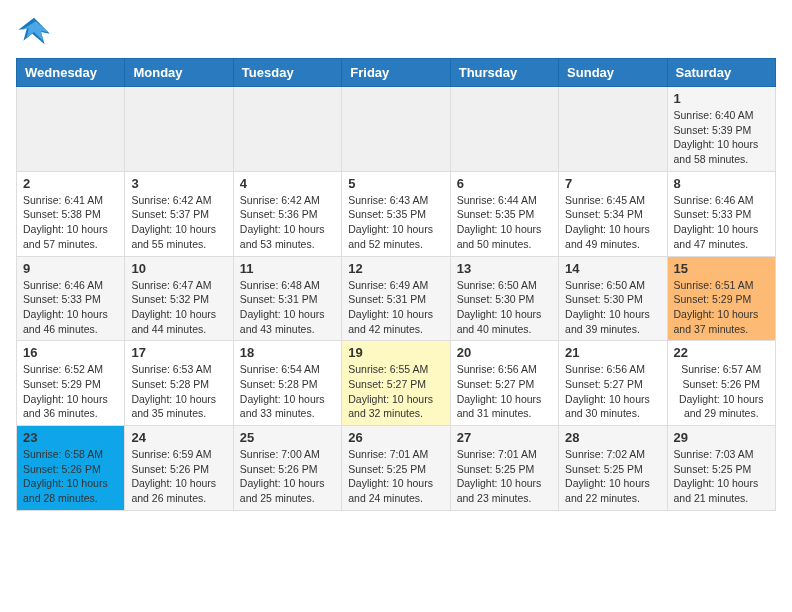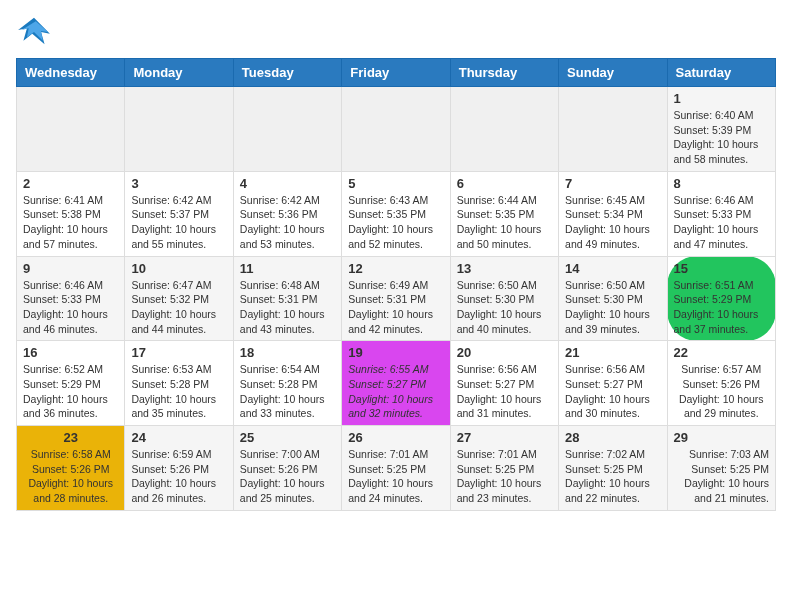--- a/index.html
+++ b/index.html
@@ -223,21 +223,21 @@
 Daylight: 10 hours
 and 40 minutes.</div>
         </td>
         <td style="background: rgb(245, 245, 245);">
           <div class="day-num">14</div>
           <div class="day-info" style="white-space: pre-line;">Sunrise: 6:50 AM
 Sunset: 5:30 PM
 Daylight: 10 hours
 and 39 minutes.</div>
         </td>
-        <td style="background: #22c55e; border-radius: 30px;">
+        <td style="background: #fdba74;">
           <div class="day-num">15</div>
           <div class="day-info" style="white-space: pre-line;">Sunrise: 6:51 AM
 Sunset: 5:29 PM
 Daylight: 10 hours
 and 37 minutes.</div>
         </td>
       </tr>
       <tr>
         <td style="background: rgb(255, 255, 255);">
           <div class="day-num">16</div>
@@ -253,23 +253,23 @@
 Daylight: 10 hours
 and 35 minutes.</div>
         </td>
         <td style="background: rgb(255, 255, 255);">
           <div class="day-num">18</div>
           <div class="day-info" style="white-space: pre-line;">Sunrise: 6:54 AM
 Sunset: 5:28 PM
 Daylight: 10 hours
 and 33 minutes.</div>
         </td>
-        <td style="background: #d946ef;">
+        <td style="background: #fef9c3;">
           <div class="day-num">19</div>
-          <div class="day-info" style="white-space: pre-line; font-style: italic;">Sunrise: 6:55 AM
+          <div class="day-info" style="white-space: pre-line;">Sunrise: 6:55 AM
 Sunset: 5:27 PM
 Daylight: 10 hours
 and 32 minutes.</div>
         </td>
         <td style="background: rgb(255, 255, 255);">
           <div class="day-num">20</div>
           <div class="day-info" style="white-space: pre-line;">Sunrise: 6:56 AM
 Sunset: 5:27 PM
 Daylight: 10 hours
 and 31 minutes.</div>
@@ -283,21 +283,21 @@
         </td>
         <td style="background: rgb(255, 255, 255); margin-left: 20px;">
           <div class="day-num">22</div>
           <div class="day-info" style="white-space: pre-line; text-align: center;">Sunrise: 6:57 AM
 Sunset: 5:26 PM
 Daylight: 10 hours
 and 29 minutes.</div>
         </td>
       </tr>
       <tr>
-        <td style="background: #eab308; text-align: center;">
+        <td style="background: #0ea5e9;">
           <div class="day-num">23</div>
           <div class="day-info" style="white-space: pre-line;">Sunrise: 6:58 AM
 Sunset: 5:26 PM
 Daylight: 10 hours
 and 28 minutes.</div>
         </td>
         <td style="background: rgb(245, 245, 245);">
           <div class="day-num">24</div>
           <div class="day-info" style="white-space: pre-line;">Sunrise: 6:59 AM
 Sunset: 5:26 PM
@@ -327,20 +327,20 @@
         </td>
         <td style="background: rgb(245, 245, 245);">
           <div class="day-num">28</div>
           <div class="day-info" style="white-space: pre-line;">Sunrise: 7:02 AM
 Sunset: 5:25 PM
 Daylight: 10 hours
 and 22 minutes.</div>
         </td>
         <td style="background: rgb(245, 245, 245);">
           <div class="day-num">29</div>
-          <div class="day-info" style="white-space: pre-line; text-align: right;">Sunrise: 7:03 AM
+          <div class="day-info" style="white-space: pre-line;">Sunrise: 7:03 AM
 Sunset: 5:25 PM
 Daylight: 10 hours
 and 21 minutes.</div>
         </td>
       </tr>
     </tbody>
 </table>
 
 </body></html>

